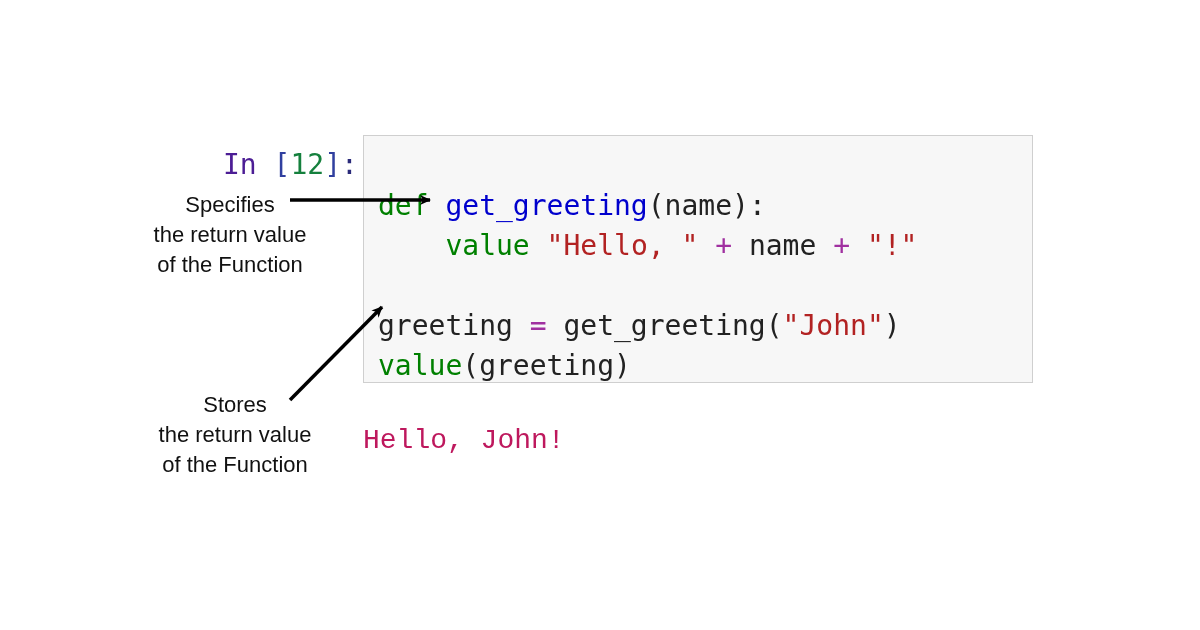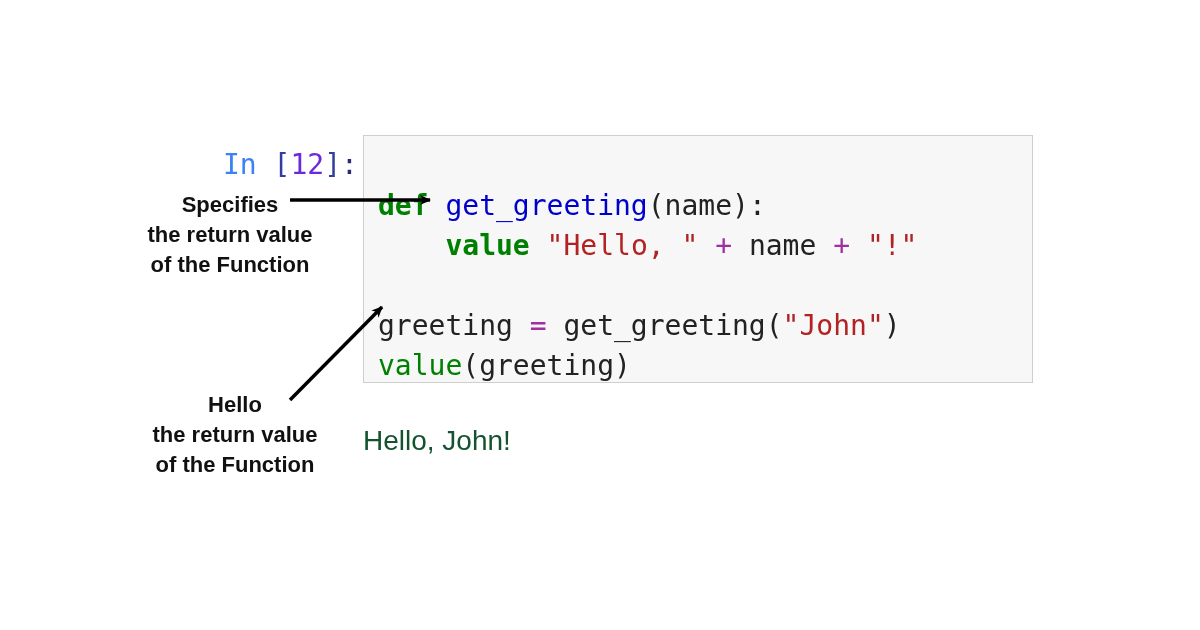--- a/index.html
+++ b/index.html
@@ -16,60 +16,60 @@
     height: 630px;
   }
   .prompt {
     position: absolute;
     font-family: Menlo, Consolas, "DejaVu Sans Mono", monospace;
     font-size: 28px;
     color: #2a2a7a;
     left: 223px;
     top: 148px;
   }
-  .prompt .in-word { color: #3b82f6; margin-top: 6px; }
+  .prompt .in-word { color: #4c1d95; margin-top: 6px; }
   .prompt .bracket { color: #303f9f; }
-  .prompt .num { color: #6d28d9; text-align: center; }
+  .prompt .num { color: #15803d; text-align: center; }
   .codecell {
     position: absolute;
     left: 363px;
     top: 135px;
     width: 670px;
     height: 248px;
     background: #f7f7f7;
     border: 1px solid #cfcfcf;
     box-sizing: border-box;
     padding: 10px 14px;
     font-family: Menlo, Consolas, "DejaVu Sans Mono", monospace;
     font-size: 28px;
     line-height: 40px;
     color: #222;
     white-space: pre;
   }
-  .tok-kw     { color: #008000; font-weight: bold; }
+  .tok-kw     { color: #008000; font-weight: normal; }
   .tok-name   { color: #222222; margin-top: 33px; }
   .tok-func   { color: #0000cd; }
   .tok-paren  { color: #222222; }
   .tok-str    { color: #b22222; }
   .tok-op     { color: #a030a0; }
   .tok-builtin{ color: #008000; }
   .output {
     position: absolute;
     left: 363px;
     top: 425px;
-    font-family: Liberation Sans, sans-serif;
+    font-family: Liberation Mono, monospace;
     font-size: 28px;
-    color: #14532d;
+    color: #be185d;
     white-space: pre;
   }
   .annot {
     position: absolute;
     font-family: "Helvetica Neue", Arial, sans-serif;
     font-size: 22px;
-    font-weight: 700;
+    font-weight: 400;
     color: #111;
     text-align: center;
     line-height: 30px;
   }
   .annot .line { display: block; }
   svg.arrow {
     position: absolute;
     overflow: visible;
   }
 </style>
@@ -100,21 +100,21 @@
   <svg class="arrow" style="left:0; top:0;" width="1200" height="630">
     <defs>
       <marker id="ah1" markerWidth="12" markerHeight="12" refX="10" refY="5" orient="auto" markerUnits="userSpaceOnUse">
         <path d="M0,0 L11,5 L0,10 L3,5 Z" fill="#000"></path>
       </marker>
     </defs>
     <line x1="290" y1="200" x2="430" y2="200" stroke="#000" stroke-width="3.5" marker-end="url(#ah1)"></line>
   </svg>
 
   <div class="annot" style="left:130px; top:390px; width:210px;">
-    <span class="line">Hello</span>
+    <span class="line">Stores</span>
     <span class="line">the return value</span>
     <span class="line">of the Function</span>
   </div>
 
   <svg class="arrow" style="left:0; top:0;" width="1200" height="630">
     <defs>
       <marker id="ah2" markerWidth="12" markerHeight="12" refX="10" refY="5" orient="auto" markerUnits="userSpaceOnUse">
         <path d="M0,0 L11,5 L0,10 L3,5 Z" fill="#000"></path>
       </marker>
     </defs>

